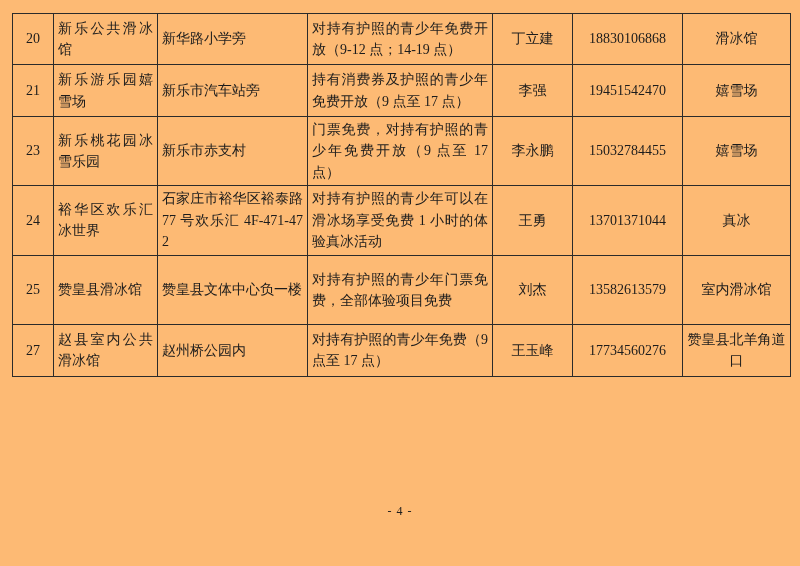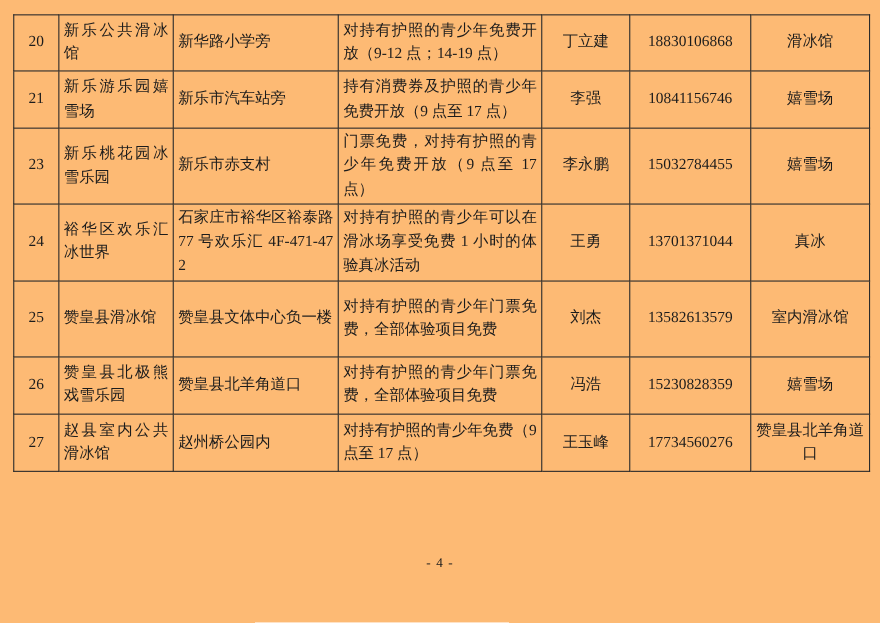--- a/index.html
+++ b/index.html
@@ -80,21 +80,21 @@
     <td class="c-contact">丁立建</td>
     <td class="c-phone">18830106868</td>
     <td class="c-type">滑冰馆</td>
   </tr>
         <tr>
     <td class="c-no">21</td>
     <td class="c-name">新乐游乐园嬉雪场</td>
     <td class="c-addr">新乐市汽车站旁</td>
     <td class="c-policy">持有消费券及护照的青少年免费开放（9 点至 17 点）</td>
     <td class="c-contact">李强</td>
-    <td class="c-phone">10841156746</td>
+    <td class="c-phone">19451542470</td>
     <td class="c-type">嬉雪场</td>
   </tr>
         <tr>
     <td class="c-no">23</td>
     <td class="c-name">新乐桃花园冰雪乐园</td>
     <td class="c-addr">新乐市赤支村</td>
     <td class="c-policy">门票免费，对持有护照的青少年免费开放（9 点至 17 点）</td>
     <td class="c-contact">李永鹏</td>
     <td class="c-phone">15032784455</td>
     <td class="c-type">嬉雪场</td>
@@ -111,29 +111,20 @@
         <tr>
     <td class="c-no">25</td>
     <td class="c-name">赞皇县滑冰馆</td>
     <td class="c-addr">赞皇县文体中心负一楼</td>
     <td class="c-policy">对持有护照的青少年门票免费，全部体验项目免费</td>
     <td class="c-contact">刘杰</td>
     <td class="c-phone">13582613579</td>
     <td class="c-type">室内滑冰馆</td>
   </tr>
         <tr>
-    <td class="c-no">26</td>
-    <td class="c-name">赞皇县北极熊戏雪乐园</td>
-    <td class="c-addr">赞皇县北羊角道口</td>
-    <td class="c-policy">对持有护照的青少年门票免费，全部体验项目免费</td>
-    <td class="c-contact">冯浩</td>
-    <td class="c-phone">15230828359</td>
-    <td class="c-type">嬉雪场</td>
-  </tr>
-        <tr>
     <td class="c-no">27</td>
     <td class="c-name">赵县室内公共滑冰馆</td>
     <td class="c-addr">赵州桥公园内</td>
     <td class="c-policy">对持有护照的青少年免费（9 点至 17 点）</td>
     <td class="c-contact">王玉峰</td>
     <td class="c-phone">17734560276</td>
     <td class="c-type">赞皇县北羊角道口</td>
   </tr>
       </tbody>
   </table>

